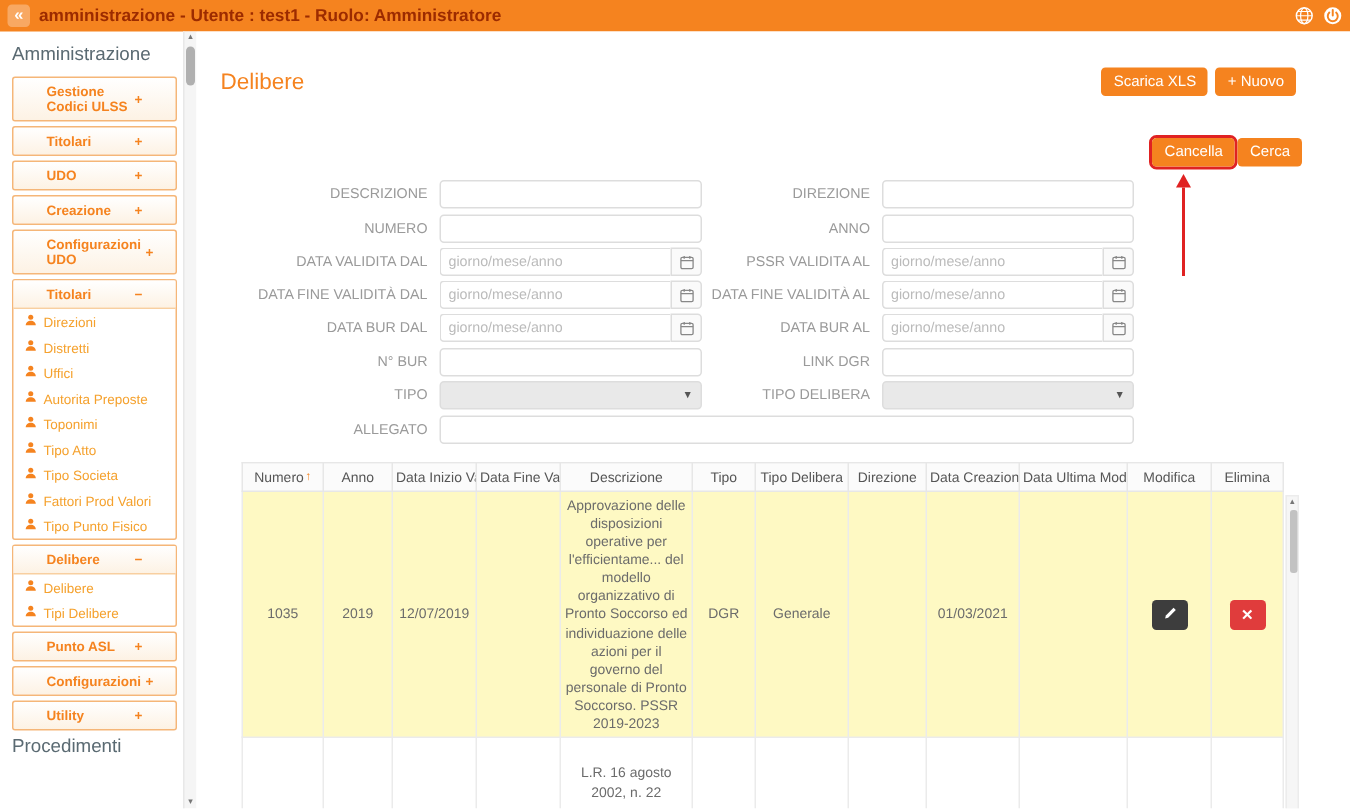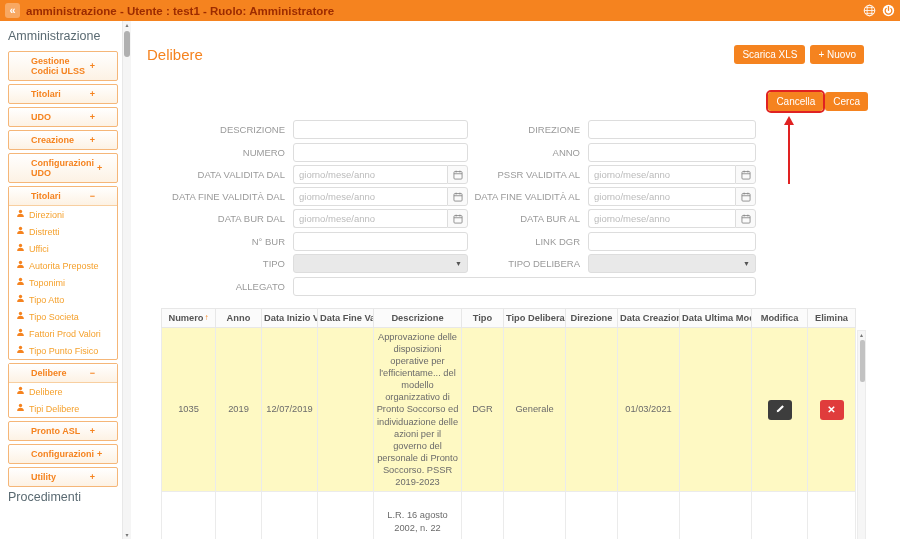--- a/index.html
+++ b/index.html
@@ -60,21 +60,21 @@
   .datewrap input { border-radius:3px 0 0 3px; border-right:none; flex:1; min-width:0; }
   .calbtn { width:21px; height:19px; border:1px solid #ddd; background:#fafafa; border-radius:0 3px 3px 0;
     display:flex; align-items:center; justify-content:center; cursor:pointer; }
   .selectbox { height:19px; background:#e9e9e9; border:1px solid #ddd; border-radius:3px;
     display:flex; align-items:center; justify-content:flex-end; padding:0 5px; cursor:pointer; }
   .selectbox .caret { color:#555; font-size:7px; }
   .allegato-cell { grid-column:2 / 5; }
   
   .table-wrap { position:relative; margin:12px 0 0 14px; width:694px; }
   table { border-collapse:collapse; table-layout:fixed; width:694px; font-size:9.3px; color:#6b6b6b; }
-  th { background:#fbfbfb; font-weight:bold; color:#555; border:1px solid #e7e7e7; padding:4px 2px;
+  th { background:#fbfbfb; font-weight:normal; color:#555; border:1px solid #e7e7e7; padding:4px 2px;
     font-size:9.3px; cursor:pointer; overflow:hidden; white-space:nowrap; }
   td { border:1px solid #ebebeb; padding:3px 2px; text-align:center; vertical-align:middle;
     background:#fef9c3; line-height:1.3; overflow:hidden; }
   tr.row2 td { background:#ffffff; height:60px; vertical-align:middle; }
   .sort { color:#F5831F; font-size:8px; vertical-align:top; margin-left:1px; }
   .icon-btn { width:24px; height:20px; border:none; border-radius:3px; display:inline-flex;
     align-items:center; justify-content:center; cursor:pointer; }
   .icon-btn.edit { background:#3d3d3d; }
   .icon-btn.del { background:#E03C3C; color:#fff; font-size:10px; font-weight:bold; }
   .table-scroll { position:absolute; right:-11px; top:22px; width:9px; height:210px; background:#f6f6f6;
@@ -216,21 +216,21 @@
       <div class="nav-sub">
         <span><svg width="9" height="9" viewBox="0 0 16 16">
               <circle cx="8" cy="4.5" r="3" fill="#F5831F"></circle>
               <path d="M2 14c0-3.3 2.7-5.5 6-5.5s6 2.2 6 5.5z" fill="#F5831F"></path>
             </svg></span>
         <span>Tipi Delibere</span>
       </div>
     </div>
 
     <div class="nav-item">
-      <span>Pronto ASL</span>
+      <span>Punto ASL</span>
       <span class="nav-toggle">+</span>
     </div>
     <div class="nav-item">
       <span>Configurazioni</span>
       <span class="nav-toggle">+</span>
     </div>
     <div class="nav-item">
       <span>Utility</span>
       <span class="nav-toggle">+</span>
     </div>

